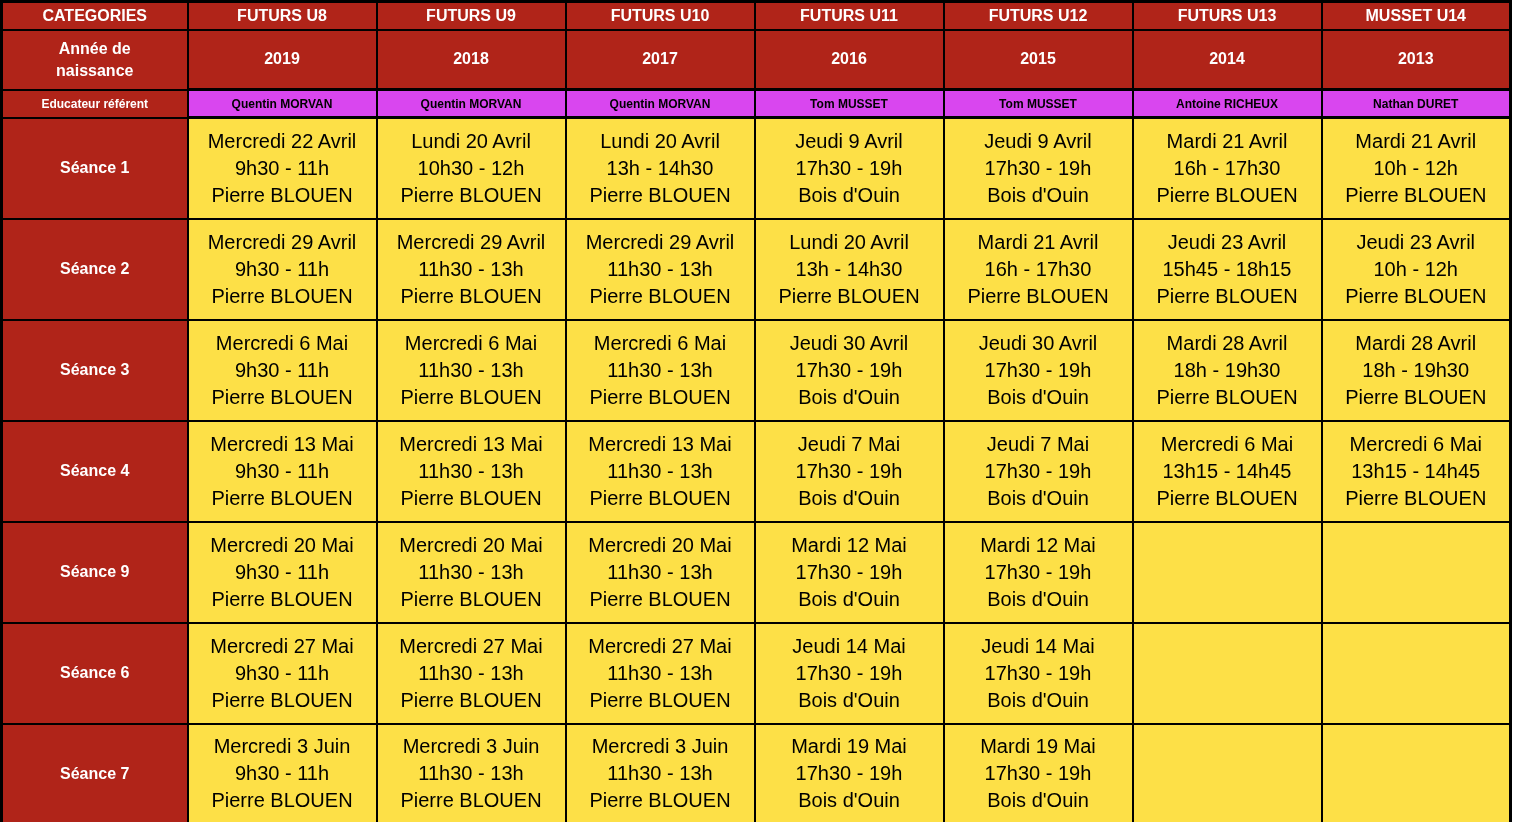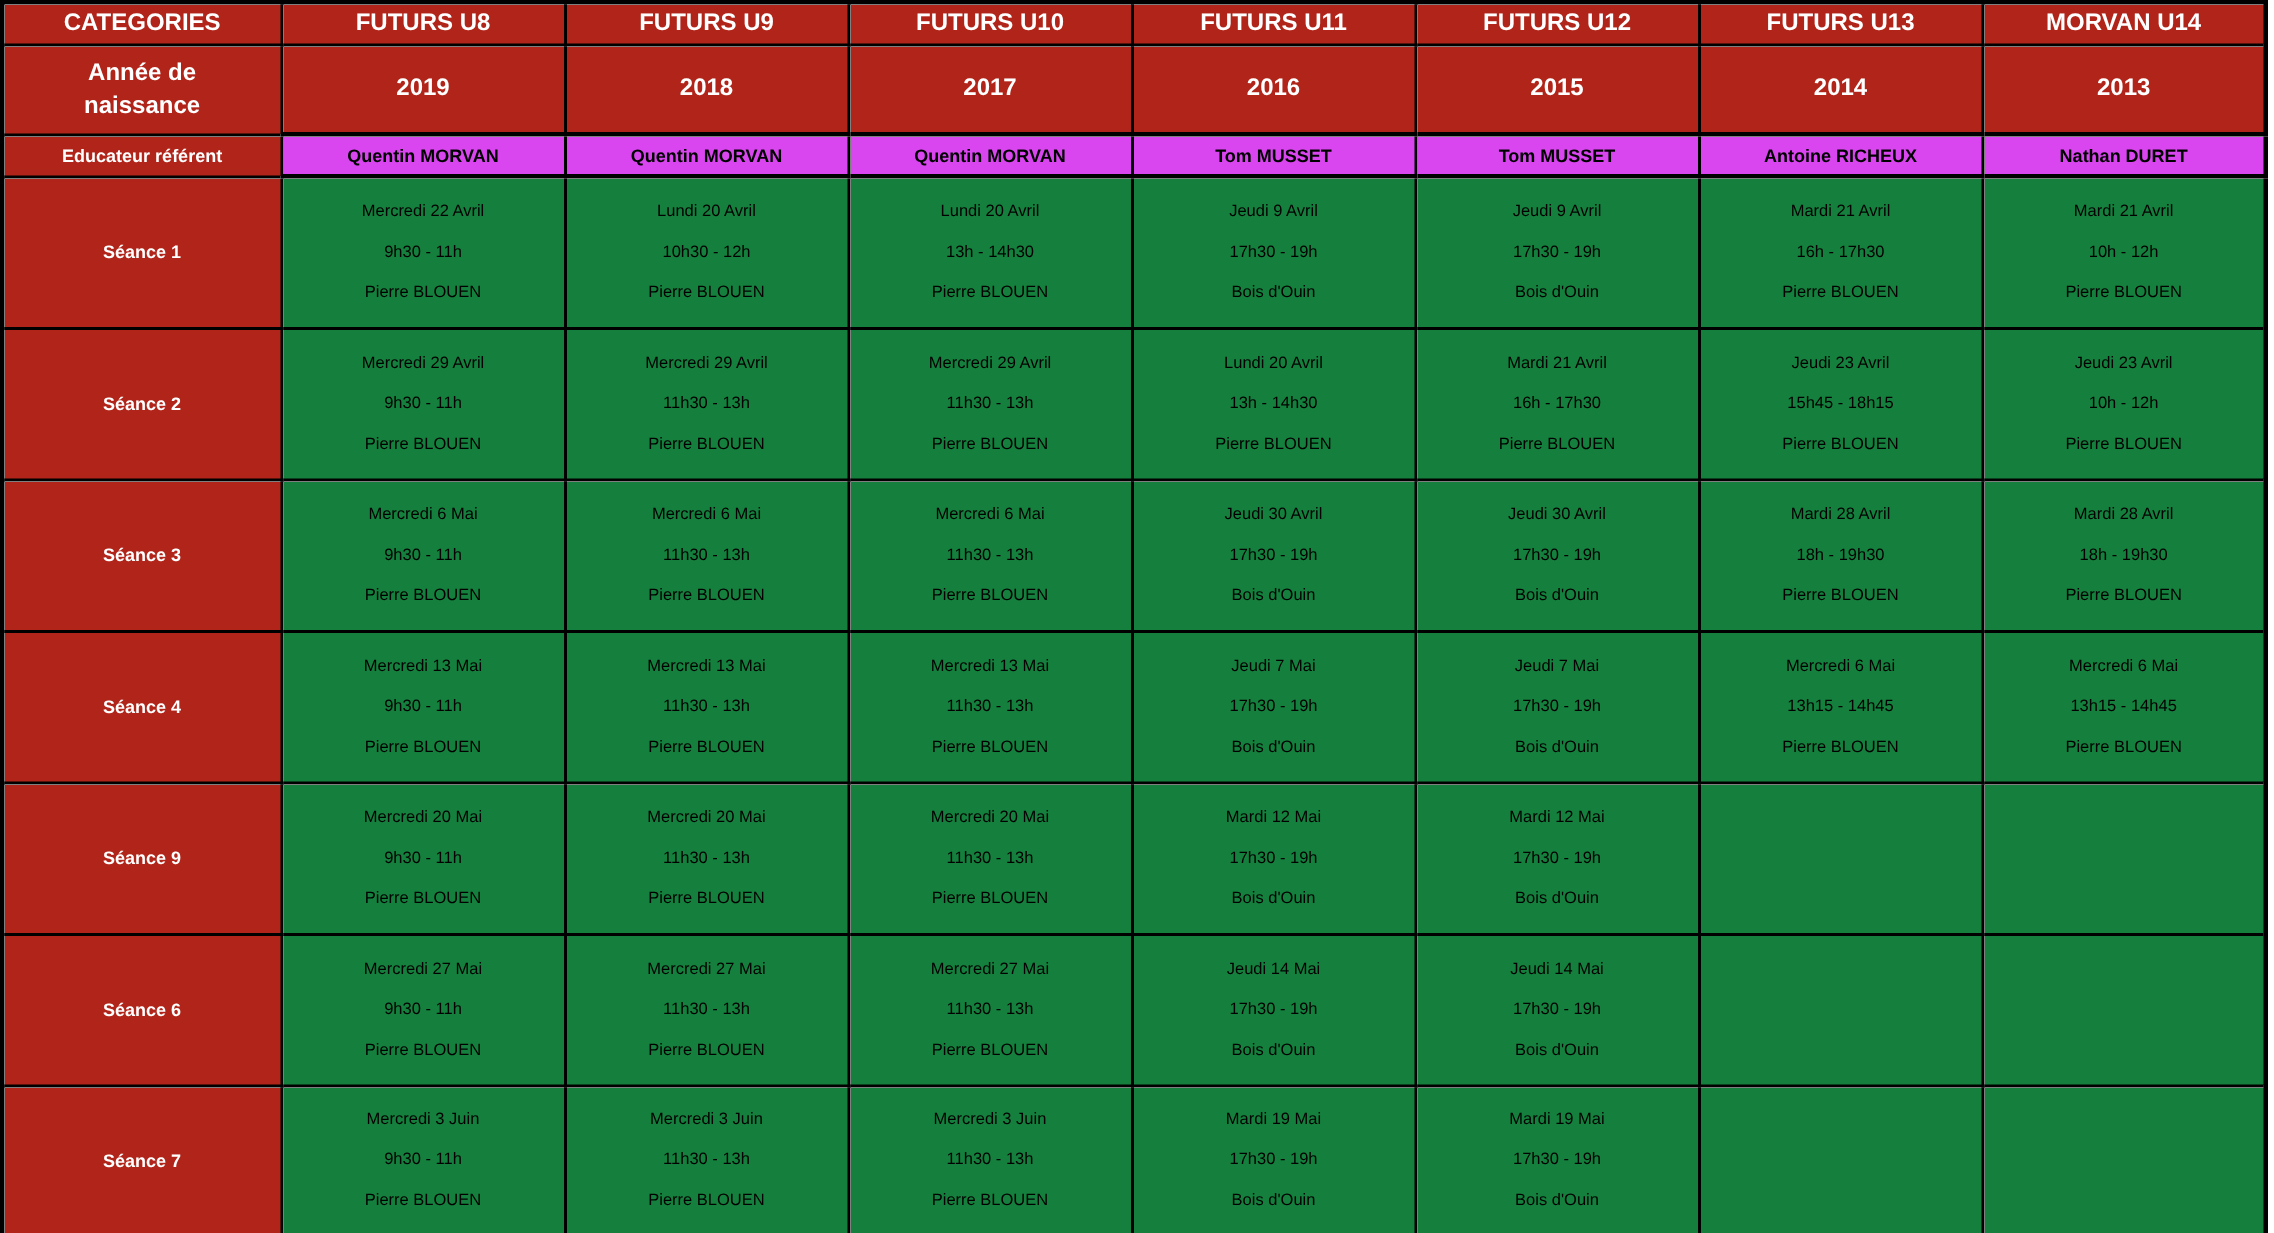--- a/index.html
+++ b/index.html
@@ -44,26 +44,26 @@
   .educator-cell {
     background: #d946ef;
     color: var(--ink);
     font-weight: bold;
     border-width: 3px 2px;
   }
   .label-cell {
     background: var(--red);
     color: #ffffff;
     font-weight: bold;
-    font-size: 12px;
+    font-size: 16px;
   }
   .body-cell {
-    background: #15803d;
+    background: #fde047;
     color: var(--ink);
-    font-size: 11px;
+    font-size: 20px;
     font-weight: normal;
     line-height: 27px;
   }
   .wrap-narrow {
     display: inline-block;
     max-width: 5.6em;
     line-height: 1.35;
   }
 </style>
 </head>
@@ -82,21 +82,21 @@
   </colgroup>
   <thead>
     <tr class="row-categories">
       <td class="red-cell">CATEGORIES</td>
       <td class="red-cell">FUTURS U8</td>
       <td class="red-cell">FUTURS U9</td>
       <td class="red-cell">FUTURS U10</td>
       <td class="red-cell">FUTURS U11</td>
       <td class="red-cell">FUTURS U12</td>
       <td class="red-cell">FUTURS U13</td>
-      <td class="red-cell">MORVAN U14</td>
+      <td class="red-cell">MUSSET U14</td>
     </tr>
     <tr class="row-year">
       <td class="red-cell"><span class="wrap-narrow">Année de naissance</span></td>
       <td class="red-cell">2019</td>
       <td class="red-cell">2018</td>
       <td class="red-cell">2017</td>
       <td class="red-cell">2016</td>
       <td class="red-cell">2015</td>
       <td class="red-cell">2014</td>
       <td class="red-cell">2013</td>

